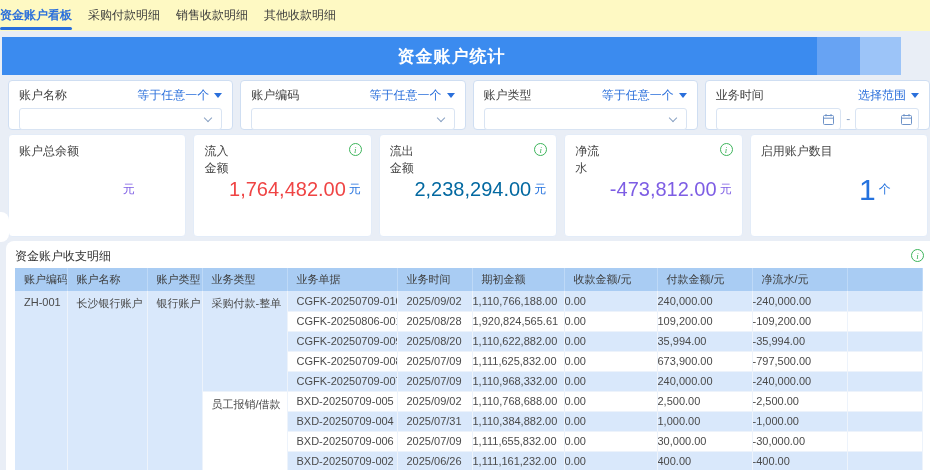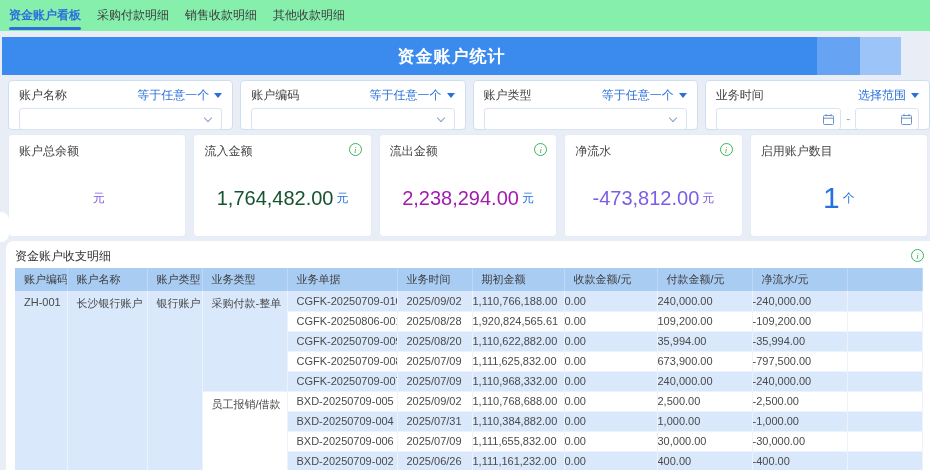--- a/index.html
+++ b/index.html
@@ -2,21 +2,21 @@
 <html><head>
 <meta charset="utf-8">
 <style>
   * { margin:0; padding:0; box-sizing:border-box; }
   html,body { width:930px; height:470px; overflow:hidden; }
   body {
     font-family:"Liberation Sans","DejaVu Sans",sans-serif;
     background:#e9eef6; color:#404040; font-size:12px; position:relative;
   }
   
-  .tabbar { height:31px; background:#86efac; display:flex; align-items:center; padding-left:9px; }
+  .tabbar { height:31px; background:#fef9c3; display:flex; align-items:center; }
   .tab { font-size:12px; color:#3c3c3c; margin-right:16px; height:31px; line-height:30px;
          position:relative; cursor:pointer; white-space:nowrap; }
   .tab.active { color:#2a6fdb; font-weight:bold; }
   .tab.active::after { content:""; position:absolute; left:0; right:0; bottom:1px; height:3px;
          background:#2a6fdb; border-radius:2px; }
   
   .banner { margin:6px 29px 0 2px; height:38px; background:#3b8bef; position:relative;
             display:flex; align-items:center; justify-content:center; }
   .banner .seg1 { position:absolute; top:0; bottom:0; right:41px; width:43px; background:#67a3f3; }
   .banner .seg2 { position:absolute; top:0; bottom:0; right:0; width:41px; background:#9cc4f8; }
@@ -37,21 +37,21 @@
                 transform:rotate(45deg); }
   .range-row { margin-top:5px; display:flex; align-items:center; gap:5px; }
   .date-box { height:22px; border:1px solid #d9e4f3; border-radius:3px; background:#fff;
               position:relative; cursor:pointer; }
   .date-box.start { flex:2; } .date-box.end { flex:1; }
   .date-box svg { position:absolute; right:5px; top:4px; }
   .range-sep { color:#8aa2c4; }
   
   .stats { display:flex; gap:7px; margin:4px 2px 0 8px; height:103px; }
   .stat-card { flex:1; background:#fff; border:1px solid #e3ecf8; border-radius:4px;
-               padding:8px 10px; display:flex; flex-direction:column; position:relative; }
+               padding:8px 10px; display:flex; position:relative; }
   .stat-label { font-size:12px; color:#454545; }
   .stat-value-wrap { flex:1; display:flex; align-items:center; justify-content:center; padding-top:8px; }
   .stat-value { font-size:20px; }
   .stat-value.large { font-size:30px; }
   .stat-suffix { font-size:12px; margin-left:3px; }
   .info-icon { position:absolute; top:8px; right:9px; width:13px; height:13px;
                border:1px solid #3cb45a; border-radius:50%; color:#3cb45a;
                font-size:9px; line-height:12px; text-align:center; cursor:pointer; }
   .info-icon::after { content:"i"; font-style:italic; font-family:"Liberation Serif",serif; }
   
@@ -150,29 +150,29 @@
     <div class="stat-card">
       <div class="stat-label">账户总余额</div>
       <div class="stat-value-wrap">
         <span class="stat-suffix" style="color:#7d5de4">元</span>
       </div>
     </div>
     <div class="stat-card">
       <div class="stat-label">流入金额</div>
       <span class="info-icon"></span>
       <div class="stat-value-wrap">
-        <span class="stat-value " style="color:#14532d">1,764,482.00</span>
+        <span class="stat-value " style="color:#ef4444">1,764,482.00</span>
         <span class="stat-suffix" style="color:#2472de">元</span>
       </div>
     </div>
     <div class="stat-card">
       <div class="stat-label">流出金额</div>
       <span class="info-icon"></span>
       <div class="stat-value-wrap">
-        <span class="stat-value " style="color:#a21caf">2,238,294.00</span>
+        <span class="stat-value " style="color:#0369a1">2,238,294.00</span>
         <span class="stat-suffix" style="color:#2472de">元</span>
       </div>
     </div>
     <div class="stat-card">
       <div class="stat-label">净流水</div>
       <span class="info-icon"></span>
       <div class="stat-value-wrap">
         <span class="stat-value " style="color:#7d5de4">-473,812.00</span>
         <span class="stat-suffix" style="color:#7d5de4">元</span>
       </div>

